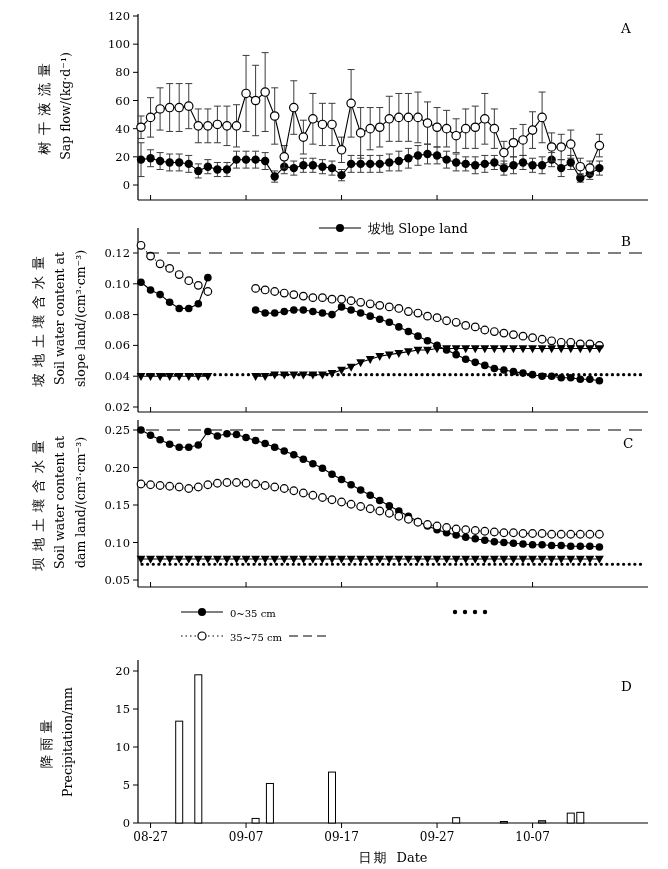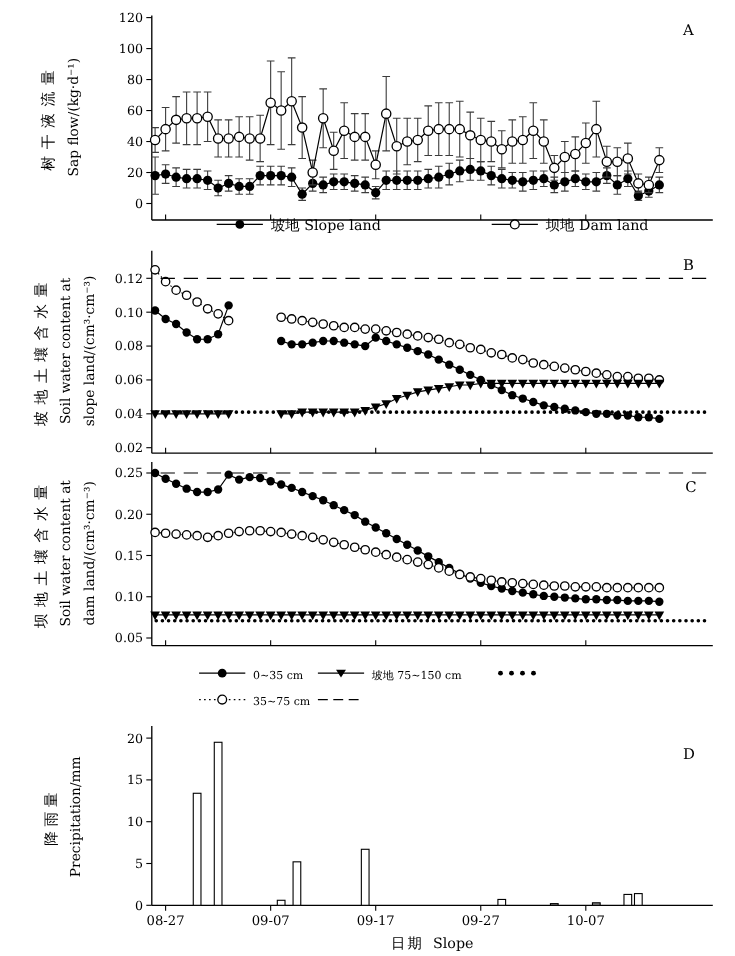--- a/index.html
+++ b/index.html
@@ -3,21 +3,21 @@
 <meta charset="utf-8">
 <style>
   html,body{margin:0;padding:0;background:#fff}
   .fig{position:relative;width:668px;height:869px;background:#fff;color:#000;
        font-family:"DejaVu Serif","Liberation Serif",serif;overflow:hidden}
   svg text{font-family:"DejaVu Serif","Liberation Serif",serif;fill:#000}
   .ylab{position:absolute;transform:rotate(-90deg);text-align:center;white-space:nowrap;
         line-height:21px;font-size:12.5px}
   .ylab .cn{font-size:13.5px;letter-spacing:6px}
   .panel-letter{position:absolute;font-size:13.5px}
-  .legendA{position:absolute;left:138px;top:196px;width:510px;display:flex;
+  .legendA{position:absolute;left:138px;top:220px;width:510px;display:flex;
            justify-content:center;gap:100px;font-size:13px}
   .lgi{position:absolute;font-size:10px;white-space:nowrap}
   .lgi svg,.legendA svg{vertical-align:-2px;margin-right:6px}
   .lgt{display:inline-block;vertical-align:top;line-height:16px}
   .xlabel{position:absolute;left:138px;top:849px;width:510px;text-align:center;font-size:13px}
   .xlabel .cn{letter-spacing:2px;margin-right:8px}
 </style>
 </head>
 <body>
 
@@ -661,58 +661,46 @@
   <div class="panel-letter" style="left:621px;top:678px">D</div>
 
   
   <div class="legendA">
     <span class="lgA">
       <svg class="lm" width="44" height="14">
           <line x1="1" y1="7" x2="43" y2="7" stroke="#000" stroke-width="1.2"></line>
           <circle cx="22" cy="7" r="4" fill="#000"></circle>
         </svg><span>坡地 Slope land</span>
     </span>
-    <span class="lgA">
-      <svg class="lm" width="44" height="14">
-          <line x1="1" y1="7" x2="43" y2="7" stroke="#000" stroke-width="1.2"></line>
-          <circle cx="22" cy="7" r="4" fill="#fff" stroke="#000" stroke-width="1.2"></circle>
-        </svg><span>坝地 Dam land</span>
-    </span>
   </div>
 
   
   <div class="lgi" style="left:180px;top:605px">
     <svg class="lm" width="44" height="14">
         <line x1="1" y1="7" x2="43" y2="7" stroke="#000" stroke-width="1.2"></line>
         <circle cx="22" cy="7" r="4" fill="#000"></circle>
       </svg><span>0~35 cm</span>
   </div>
   <div class="lgi" style="left:180px;top:629px">
     <svg class="lm" width="44" height="14">
         <line x1="1" y1="7" x2="43" y2="7" stroke="#000" stroke-width="1.1" stroke-dasharray="1.5 3"></line>
         <circle cx="22" cy="7" r="4" fill="#fff" stroke="#000" stroke-width="1.2"></circle>
       </svg><span>35~75 cm</span>
   </div>
-  <div class="lgi" style="left:288px;top:605px">
-    <svg class="lm" width="44" height="14">
-        <line x1="1" y1="7" x2="43" y2="7" stroke="#000" stroke-width="1.2"></line>
-        <path d="M17.5 3.8L26.5 3.8L22 11Z" fill="#000"></path>
-      </svg><span>坡地 75~150 cm</span>
-  </div>
   <div class="lgi" style="left:288px;top:629px">
     <svg class="lm" width="44" height="14">
         <line x1="1" y1="7" x2="43" y2="7" stroke="#000" stroke-width="1.2" stroke-dasharray="9 5"></line>
       </svg>
   </div>
   <div class="lgi" style="left:448px;top:605px">
     <svg class="lm" width="44" height="14">
         <circle cx="7" cy="7" r="2.2" fill="#000"></circle>
         <circle cx="17" cy="7" r="2.2" fill="#000"></circle>
         <circle cx="27" cy="7" r="2.2" fill="#000"></circle>
         <circle cx="37" cy="7" r="2.2" fill="#000"></circle>
       </svg>
   </div>
 
   
   <div class="xlabel">
-    <span class="cn">日期</span><span>Slope</span>
+    <span class="cn">日期</span><span>Date</span>
   </div>
 </div>
 
 </body></html>

